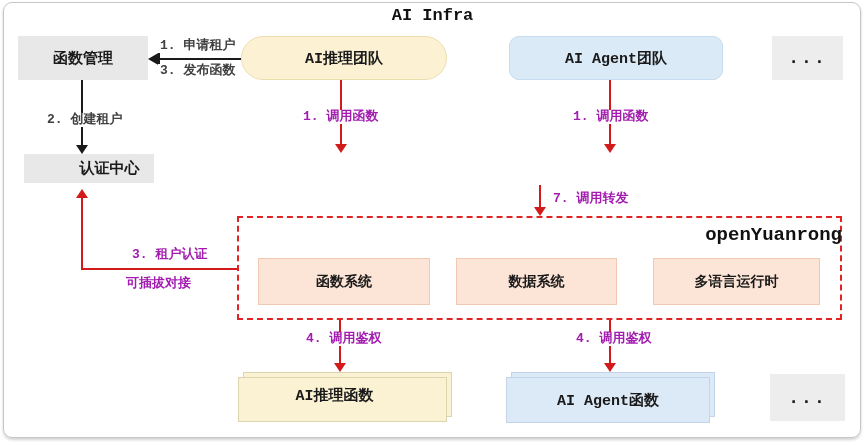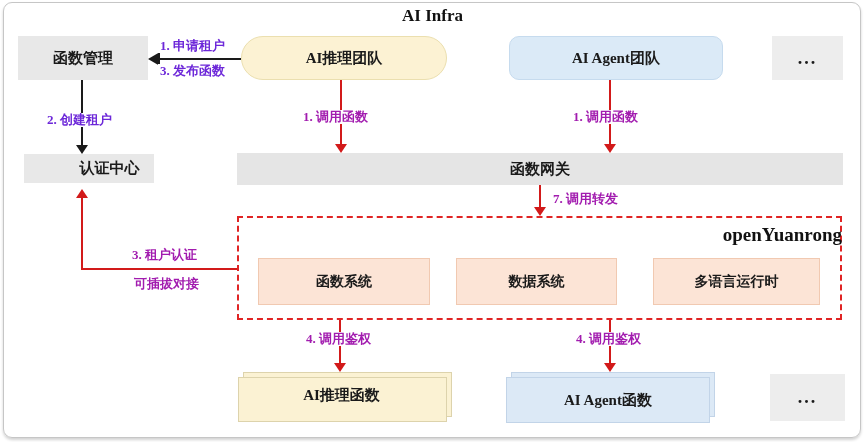--- a/index.html
+++ b/index.html
@@ -1,18 +1,18 @@
 <!DOCTYPE html>
 <html><head>
 <meta charset="utf-8">
 <style>
   html,body{margin:0;padding:0;background:#fff;}
   .canvas{
     position:relative;width:865px;height:442px;background:#ffffff;
-    font-family:Liberation Serif, serif;overflow:hidden;
+    font-family:Liberation Mono, monospace;overflow:hidden;
   }
   .frame{
     position:absolute;left:3px;top:2px;width:856px;height:434px;
     border:1.5px solid #c6c6c6;border-radius:9px;
     box-shadow:0 2px 3px rgba(0,0,0,.18);
   }
   .title{
     position:absolute;left:0;right:0;top:6px;text-align:center;
     font-size:17px;font-weight:bold;color:#111;
   }
@@ -47,21 +47,21 @@
   .red{background:#d21a1a;}
   .ah{position:absolute;width:0;height:0;}
   .ah-down-red{border-left:6px solid transparent;border-right:6px solid transparent;border-top:9px solid #d21a1a;}
   .ah-up-red{border-left:6px solid transparent;border-right:6px solid transparent;border-bottom:9px solid #d21a1a;}
   .ah-down-black{border-left:6px solid transparent;border-right:6px solid transparent;border-top:9px solid #1a1a1a;}
   .ah-left-black{border-top:7px solid transparent;border-bottom:7px solid transparent;border-right:12px solid #1a1a1a;}
   .step{
     position:absolute;font-weight:bold;font-size:13px;white-space:nowrap;
     background:#ffffff;padding:0 2px;line-height:14px;
   }
-  .sblack{color:#6d28d9;}
+  .sblack{color:#404040;}
   .sblue{color:#a21caf;}
 </style>
 </head>
 <body>
 
 <div class="canvas">
   <div class="frame"></div>
 
   <div class="title">AI Infra</div>
 
@@ -103,56 +103,53 @@
   </div>
 
   <div class="node gray more" style="left:772px;top:36px;width:71px;height:44px;">
     <span>...</span>
   </div>
 
   <div class="node gray" style="left:24px;top:154px;width:130px;height:29px;padding-left:41px;">
     <span>认证中心</span>
   </div>
 
-  <div class="node graybar" style="left:237px;top:153px;width:606px;height:32px;">
-    <span>函数网关</span>
-  </div>
 
   <div class="dashedbox"></div>
   <div class="oy-title">openYuanrong</div>
 
   <div class="node peach" style="left:456px;top:258px;width:161px;height:47px;">
     <span>数据系统</span>
   </div>
   <div class="node peach" style="left:258px;top:258px;width:172px;height:47px;">
     <span>函数系统</span>
   </div>
   <div class="node peach" style="left:653px;top:258px;width:167px;height:47px;">
     <span>多语言运行时</span>
   </div>
 
   <div>
     <div class="sheet-y" style="left:243px;top:372px;width:209px;height:45px;"></div>
     <div class="sheet-y" style="left:238px;top:377px;width:209px;height:45px;"></div>
-    <div class="stack-label" style="left:237px;top:377px;width:209px;height:37px;">AI推理函数</div>
+    <div class="stack-label" style="left:230px;top:377px;width:209px;height:37px;">AI推理函数</div>
   </div>
 
   <div>
     <div class="sheet-b" style="left:511px;top:372px;width:204px;height:45px;"></div>
     <div class="sheet-b" style="left:506px;top:377px;width:204px;height:46px;"></div>
     <div class="stack-label" style="left:506px;top:377px;width:204px;height:46px;">AI Agent函数</div>
   </div>
 
   <div class="node gray more" style="left:770px;top:374px;width:75px;height:47px;">
     <span>...</span>
   </div>
 
   <div class="step sblack" style="left:158px;top:39px;">1. 申请租户</div>
   <div class="step sblack" style="left:158px;top:64px;">3. 发布函数</div>
   <div class="step sblack" style="left:45px;top:113px;">2. 创建租户</div>
   <div class="step sblue" style="left:301px;top:110px;">1. 调用函数</div>
   <div class="step sblue" style="left:571px;top:110px;">1. 调用函数</div>
   <div class="step sblue" style="left:551px;top:192px;">7. 调用转发</div>
   <div class="step sblue" style="left:130px;top:248px;">3. 租户认证</div>
-  <div class="step sblue" style="left:132px;top:277px;">可插拔对接</div>
+  <div class="step sblue" style="left:124px;top:277px;">可插拔对接</div>
   <div class="step sblue" style="left:304px;top:332px;">4. 调用鉴权</div>
   <div class="step sblue" style="left:574px;top:332px;">4. 调用鉴权</div>
 </div>
 
 </body></html>

